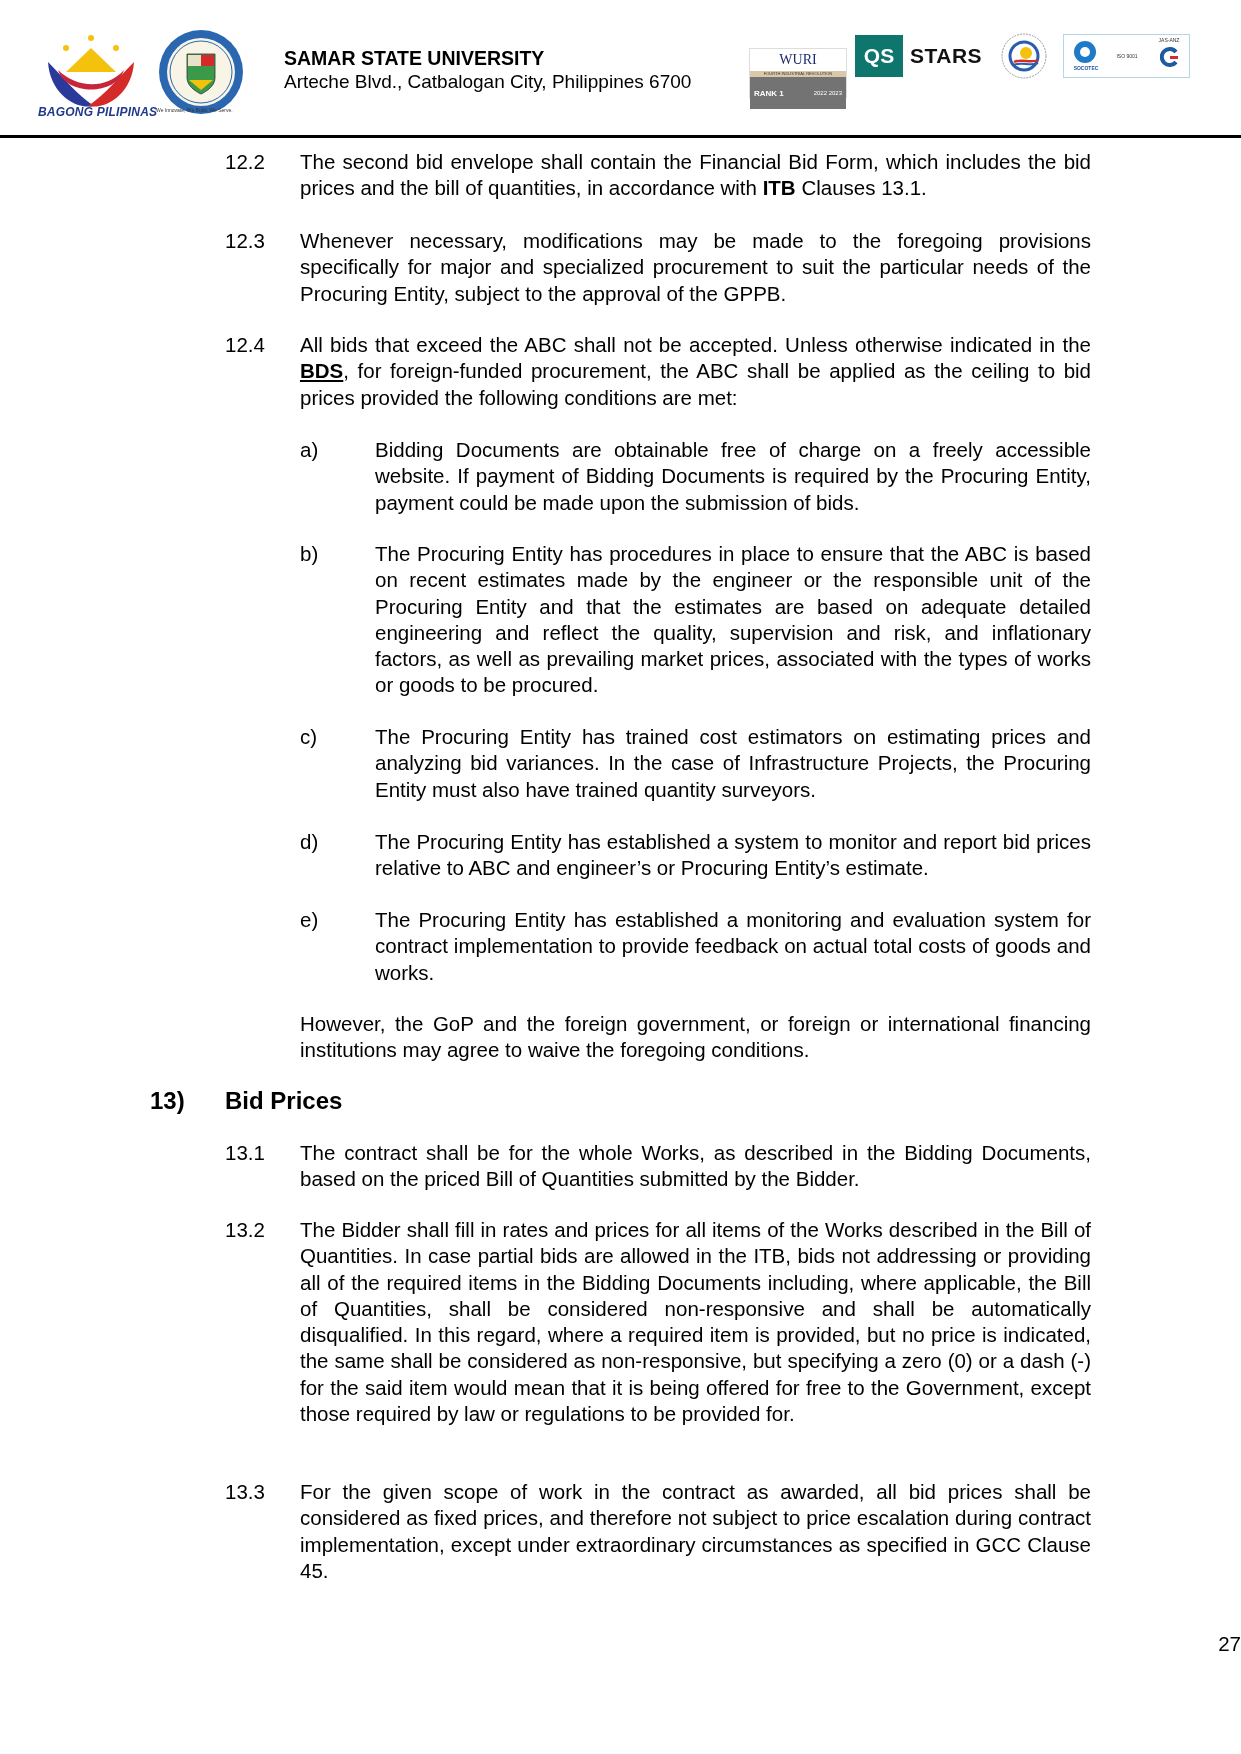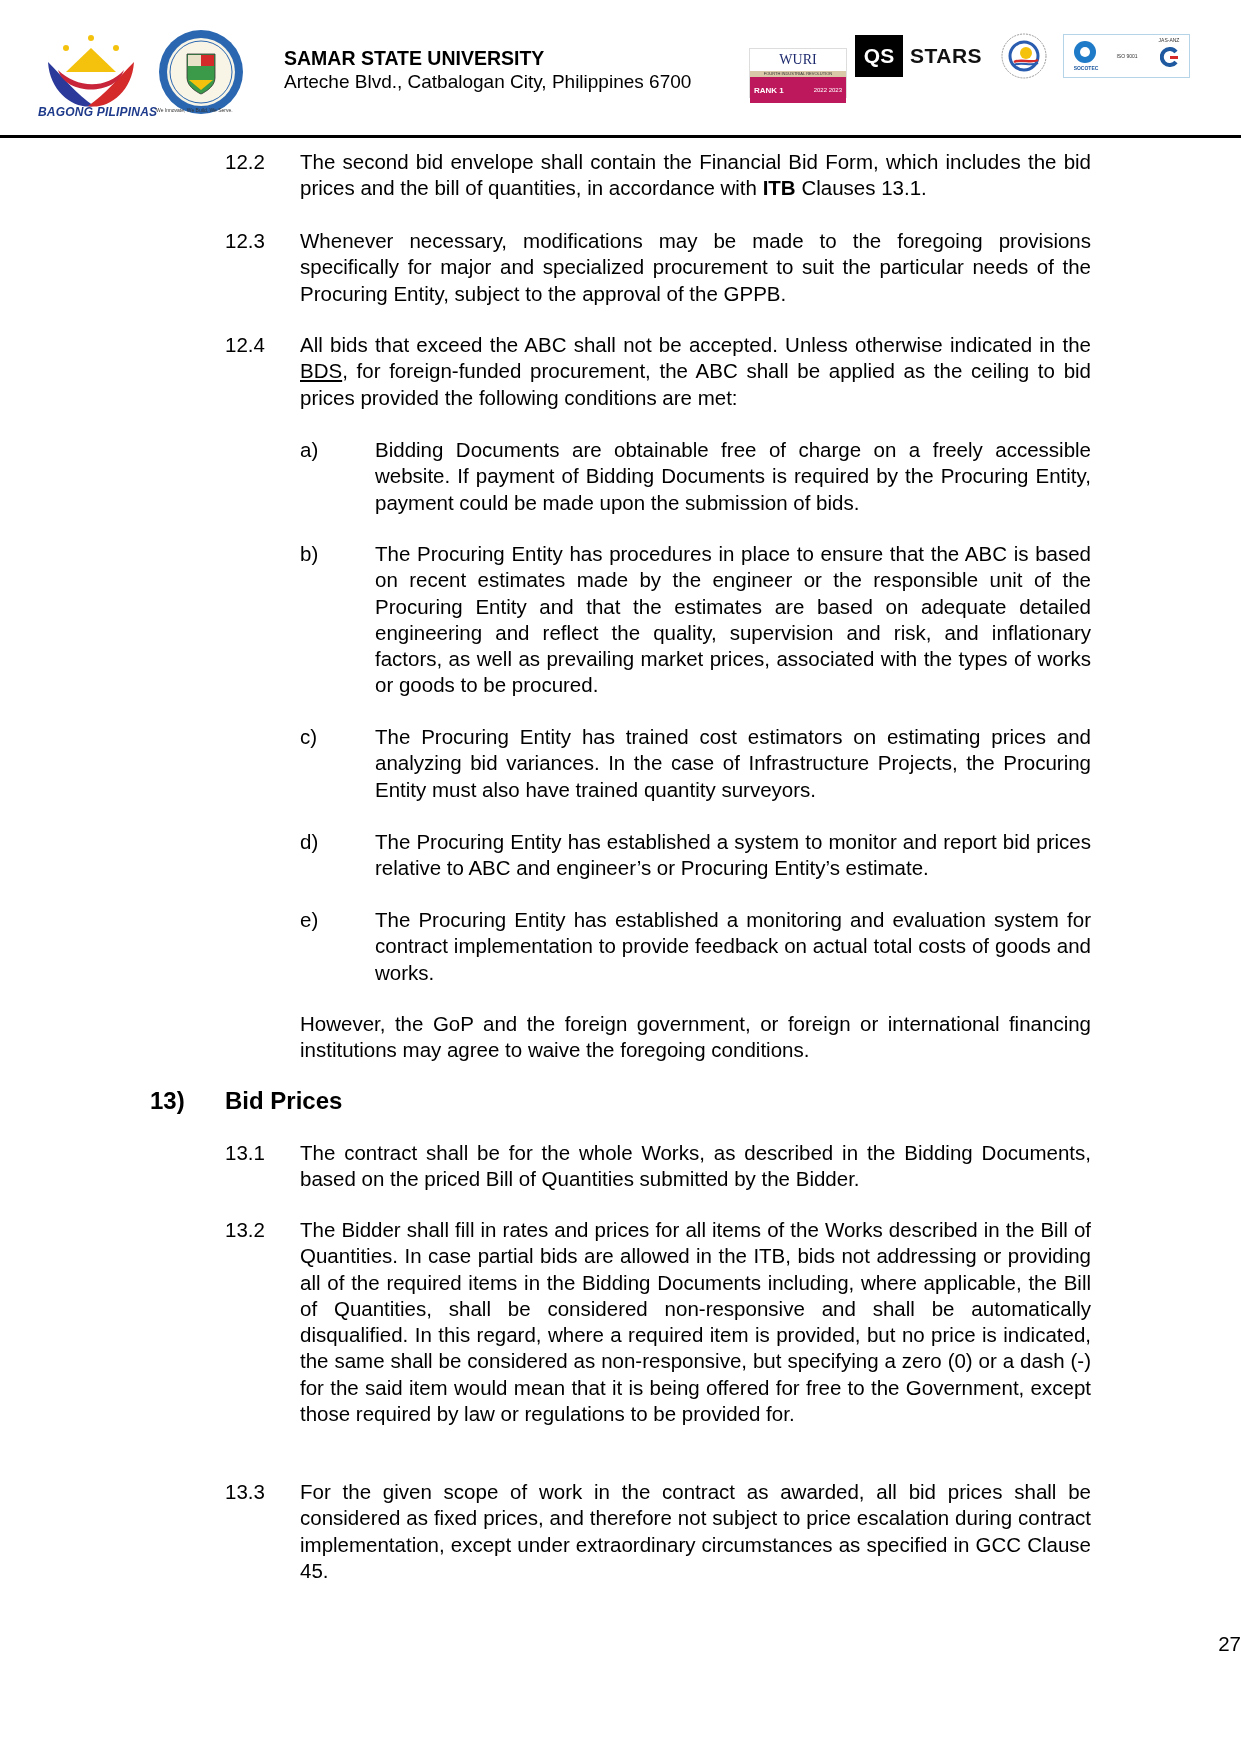--- a/index.html
+++ b/index.html
@@ -9,32 +9,32 @@
   .header-rule { position: absolute; left: 0; top: 135px; width: 1241px; height: 3px; background: #000; }
   .logo-bp { position: absolute; left: 36px; top: 30px; width: 110px; height: 86px; }
   .logo-bp-text { position: absolute; left: 38px; top: 105px; font-size: 12px; font-weight: bold; font-style: italic; color: #1e3a8a; letter-spacing: 0.2px; }
   .logo-ssu { position: absolute; left: 157px; top: 28px; width: 88px; height: 88px; }
   .logo-ssu-tag { position: absolute; left: 156px; top: 107px; font-size: 5px; color: #333; }
   .uni-name { position: absolute; left: 284px; top: 47px; font-size: 19.5px; font-weight: bold; }
   .uni-addr { position: absolute; left: 284px; top: 71px; font-size: 19px; }
   .wuri { position: absolute; left: 749px; top: 32px; width: 96px; height: 48px; border: 1px solid #ddd; background: #fff; margin-top: 16px; }
   .wuri-top { height: 22px; display: flex; align-items: center; justify-content: center; font-family: "Liberation Serif", serif; font-size: 14px; color: #1e2a6e; }
   .wuri-mid { height: 6px; background: #d9c9a8; font-size: 4px; color: #333; text-align: center; line-height: 6px; }
-  .wuri-bot { height: 26px; background: #be185d; color: #fff; font-size: 8px; font-weight: bold; display: flex; align-items: center; justify-content: space-between; padding: 0 4px; }
-  .qs-box { position: absolute; left: 855px; top: 35px; width: 48px; height: 42px; background: #000000; color: #fff; font-weight: bold; font-size: 21px; display: flex; align-items: center; justify-content: center; }
+  .wuri-bot { height: 32px; background: #737373; color: #fff; font-size: 8px; font-weight: bold; display: flex; align-items: center; justify-content: space-between; padding: 0 4px; }
+  .qs-box { position: absolute; left: 855px; top: 35px; width: 48px; height: 42px; background: #0f766e; color: #fff; font-weight: bold; font-size: 21px; display: flex; align-items: center; justify-content: center; }
   .qs-stars { position: absolute; left: 910px; top: 44px; font-size: 21px; font-weight: bold; letter-spacing: 0.5px; color: #111; }
   .pqa-logo { position: absolute; left: 1000px; top: 32px; width: 48px; height: 48px; }
   .iso-box { position: absolute; left: 1063px; top: 34px; width: 125px; height: 42px; border: 1px solid #b6d4e8; background: #fff; }
   .iso-box .seg { position: absolute; top: 4px; height: 32px; font-size: 5px; color: #333; text-align: center; }
   .content { position: absolute; left: 0; top: 0; width: 1241px; }
   .para { position: absolute; font-size: 20.5px; line-height: 26.3px; text-align: justify; }
   .num { position: absolute; font-size: 20.5px; line-height: 26.3px; }
   .heading { position: absolute; font-size: 24px; font-weight: bold; line-height: 26px; }
   .bold { font-weight: bold; }
-  .bu { font-weight: normal; text-decoration: underline; }
+  .bu { font-weight: bold; text-decoration: underline; }
   .page-num { position: absolute; left: 0; width: 1241px; top: 1632px; text-align: right; font-size: 20.5px; }
 </style>
 </head>
 <body>
 
 <div class="header">
 
   <svg class="logo-bp" viewBox="0 0 110 86">
     <circle cx="55" cy="8" r="3" fill="#f4c20d"></circle>
     <circle cx="30" cy="18" r="3" fill="#f4c20d"></circle>

